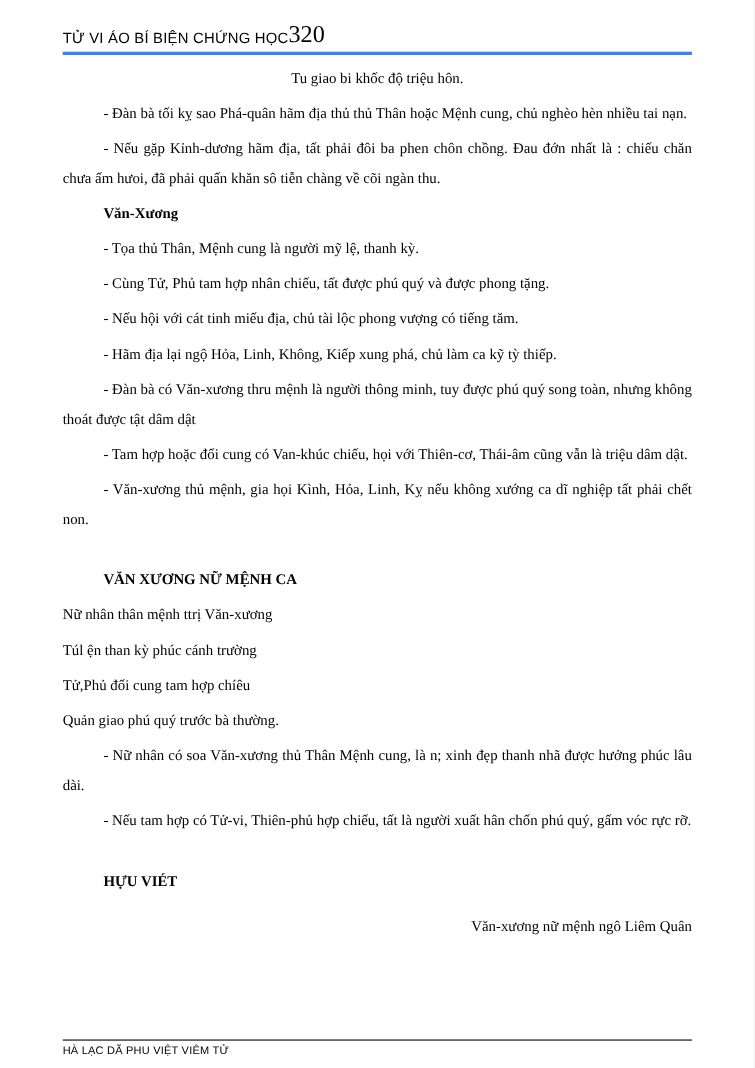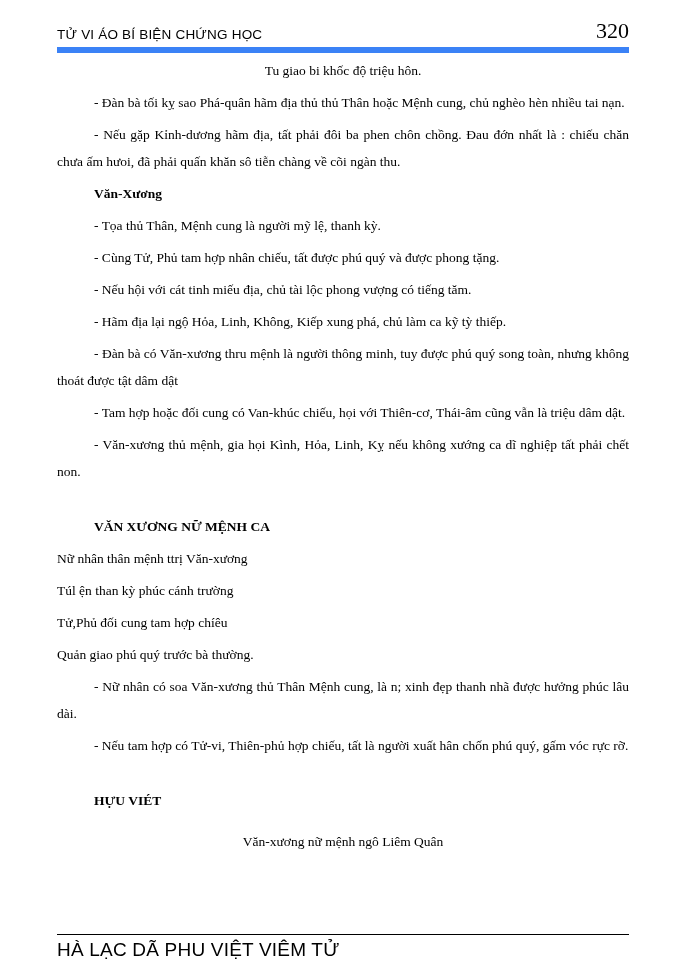--- a/index.html
+++ b/index.html
@@ -14,55 +14,54 @@
     margin: 0 auto;
     overflow: hidden;
     box-sizing: border-box;
   }
   .header {
     position: absolute;
     top: 20px;
     left: 57px;
     right: 57px;
     display: flex;
-    justify-content: space-between;
     align-items: flex-end;
-    border-bottom: 6px solid #3b82f6;
+    border-bottom: 3px solid #3b82f6;
     padding-bottom: 5px;
   }
   .header-title {
     font-size: 13.5px;
     letter-spacing: 0.2px;
   }
   .page-number {
     font-family: "Liberation Serif", serif;
     font-size: 22px;
     line-height: 1;
   }
   .page-body {
     position: absolute;
     top: 57px;
     left: 57px;
     right: 57px;
   }
   .page-body p { margin: 0 0 5px 0; line-height: 27px; font-family: Liberation Serif, serif; }
   .para   { text-align: justify; text-indent: 37px; }
   .center { text-align: center; }
-  .center-note { text-align: center; margin-top: 14px !important; }
+  .center-note { text-align: right; margin-top: 14px !important; }
   .heading { font-weight: bold; text-indent: 37px; }
   .section-heading { font-weight: bold; text-indent: 37px; margin-top: 28px !important; }
   .verse { margin-left: 164px; }
   .footer {
     position: absolute;
     left: 57px;
     right: 57px;
     bottom: 10px;
     border-top: 1.5px solid #000000;
     padding-top: 4px;
-    font-size: 19px;
+    font-size: 10px;
     letter-spacing: 0.2px;
   }
 </style>
 </head>
 <body>
 
 <div class="page">
 
   <div class="header">
     <span class="header-title">TỬ VI ÁO BÍ BIỆN CHỨNG HỌC</span>

